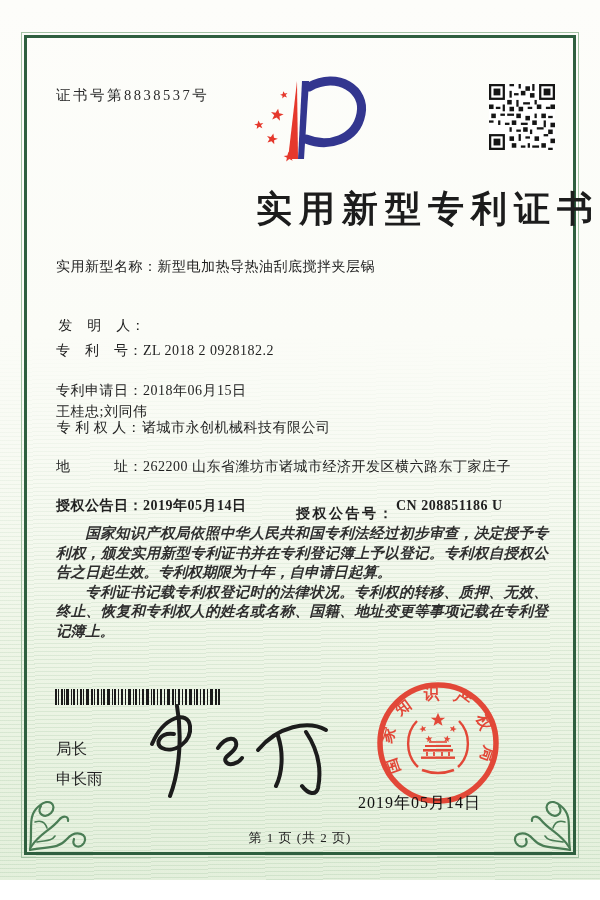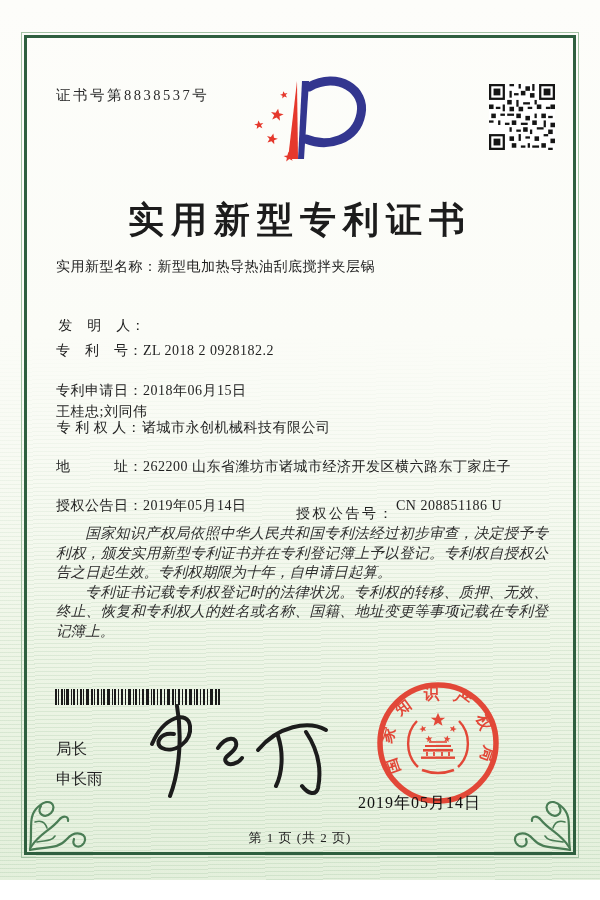--- a/index.html
+++ b/index.html
@@ -22,36 +22,37 @@
   .frame-inner{
     position:absolute;left:2px;top:2px;right:2px;bottom:2px;
     border:3px solid #2e5f3f;
   }
   .cert-no{
     position:absolute;left:56px;top:86px;font-size:14.5px;letter-spacing:2.5px;color:#2b2b2b;
   }
   .logo{position:absolute;left:238px;top:68px;}
   .qr{position:absolute;left:489px;top:84px;}
   .doc-title{
-    position:absolute;left:0;top:196px;width:100%;text-align:center;
+    position:absolute;left:0;top:185px;width:100%;text-align:right;
     font-size:36px;font-weight:bold;letter-spacing:7px;color:#1c1c1c;
   }
   .fields{position:absolute;left:56px;top:0;width:492px;}
   .frow{position:absolute;display:flex;font-size:14px;line-height:20px;}
   .frow .lbl{flex:0 0 86px;letter-spacing:0.5px;white-space:pre;text-align:center;}
   .frow .val{letter-spacing:0.5px;}
   .frow.addr .val{width:372px;}
   .r1{top:257px;} .r2{top:316px;flex-direction:column;} .r3{top:341px;} .r4{top:381px;}
-  .r5{top:418px;} .r6{top:457px;} .r7{top:496px;width:492px;}
+  .r5{top:418px;} .r6{top:457px;} .r7{top:496px;width:492px;font-weight:bold;}
   .r7 .g-lbl{position:absolute;left:240px;letter-spacing:2.5px;white-space:pre;margin-top:8px;}
   .r7 .g-val{position:absolute;left:340px;letter-spacing:0.5px;}
   .bodytext{
     position:absolute;left:56px;top:524px;width:492px;
     font-size:14.6px;line-height:19.6px;font-style:italic;color:#2e2e2e;
     text-align:justify;
+    font-weight:bold;
   }
   .bodytext p{margin:0;text-indent:2em;}
   .barcode{position:absolute;left:55px;top:689px;}
   .officer{
     position:absolute;left:56px;top:734px;font-size:15.5px;line-height:30px;color:#222;
     font-family:"Liberation Sans","DejaVu Sans",sans-serif;
   }
   .signature{position:absolute;left:130px;top:692px;}
   .seal{position:absolute;left:368px;top:673px;}
   .seal-date{

